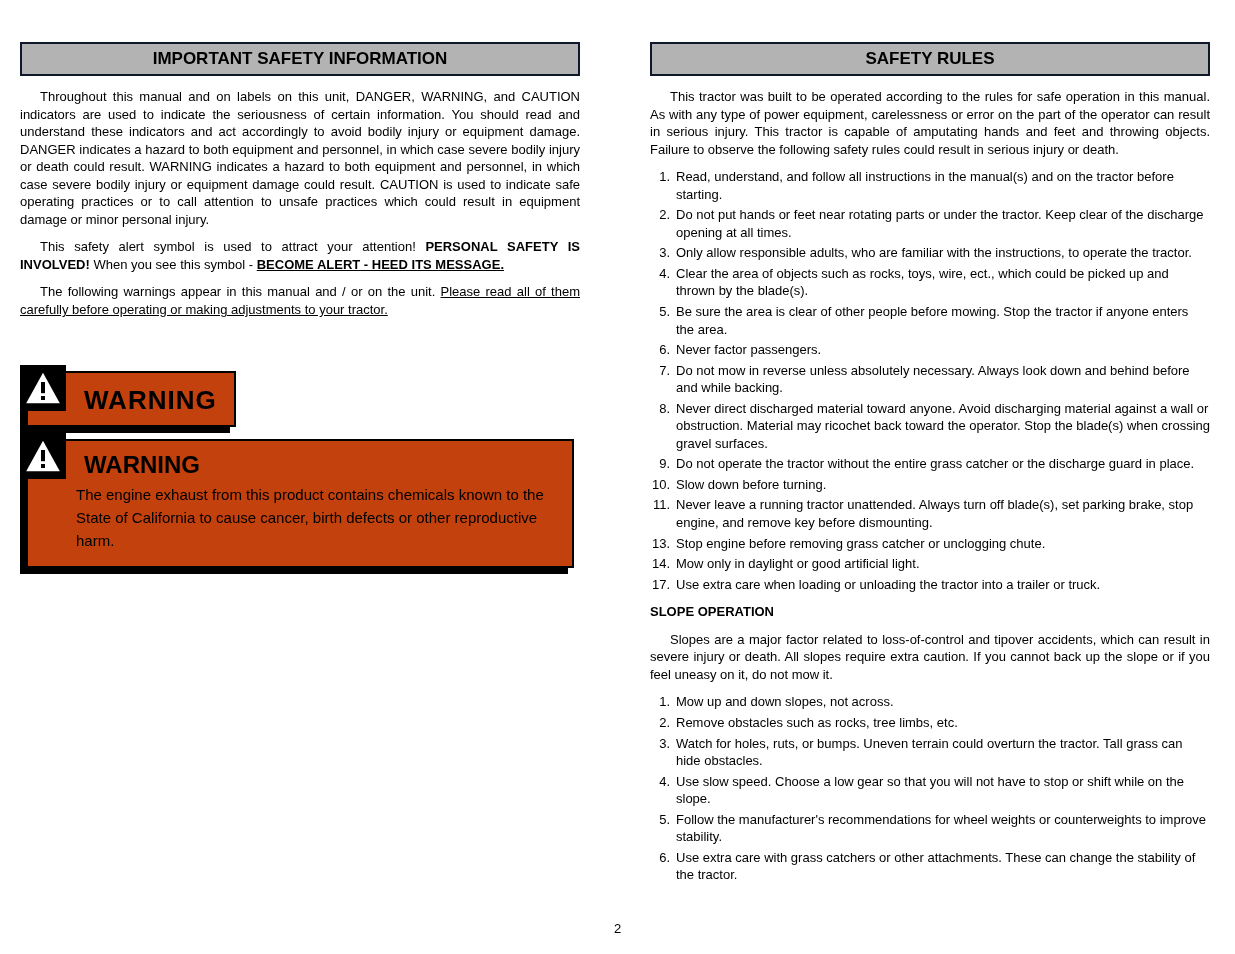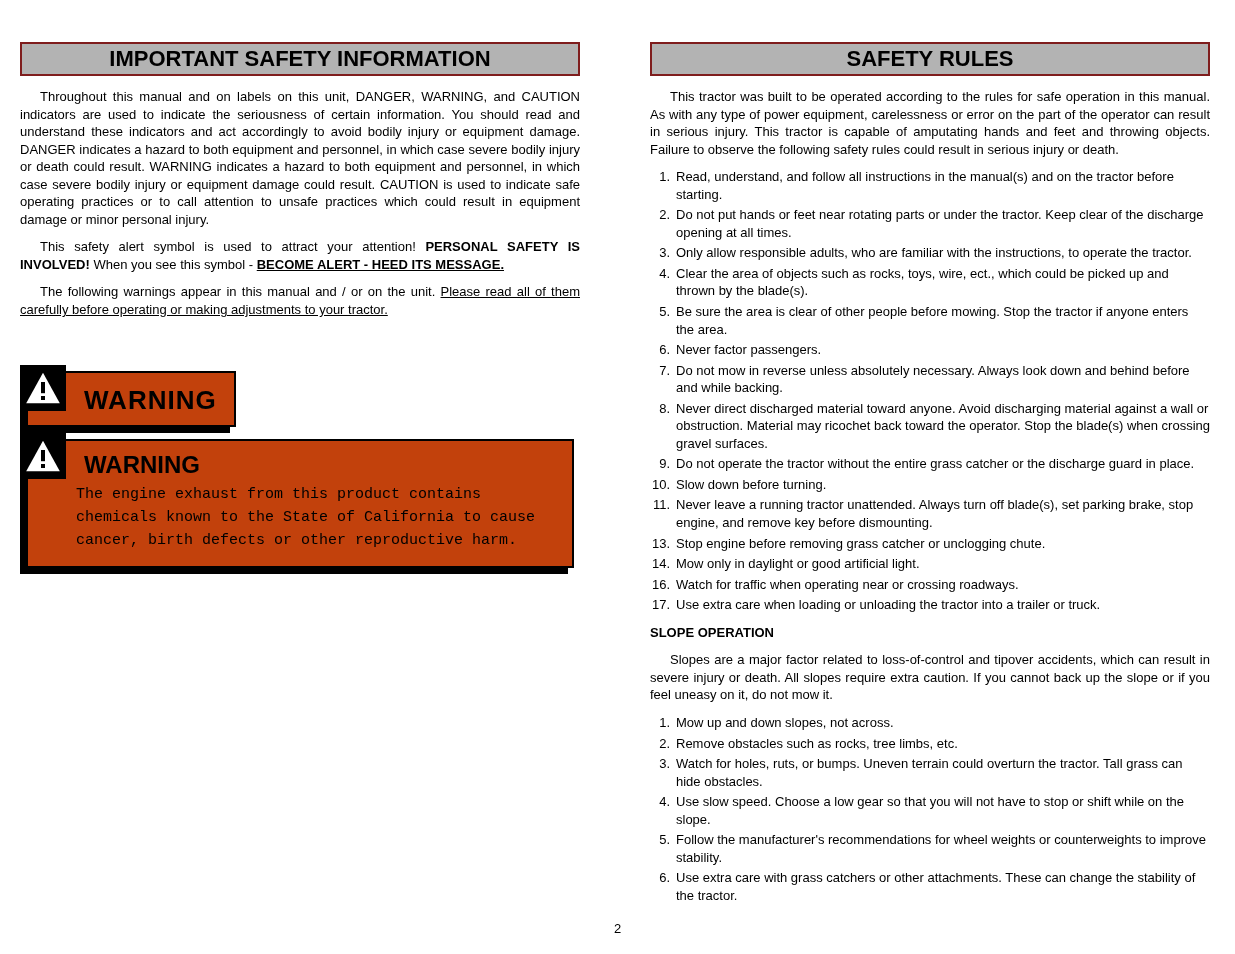--- a/index.html
+++ b/index.html
@@ -16,26 +16,26 @@
     display: flex;
     gap: 70px;
   }
   .col {
     width: 560px;
   }
   .col-left { margin-left: 0; }
   .col-right { margin-left: 0; }
   .section-banner {
     background: #b3b3b3;
-    border: 2px solid #7f1d1d;
+    border: 2px solid #0f172a;
     height: 34px;
     line-height: 30px;
     text-align: center;
     font-weight: bold;
-    font-size: 22px;
+    font-size: 17px;
     margin-bottom: 12px;
   }
   .para {
     font-size: 13px;
     line-height: 1.35;
     margin-bottom: 10px;
     text-align: justify;
   }
   .indent { text-indent: 20px; }
   .underline { text-decoration: underline; }
@@ -82,21 +82,20 @@
     font-weight: bold;
     font-size: 24px;
     margin-bottom: 4px;
     margin-top: 4px;
     margin-left: 10px;
   }
   .big-warning-text {
     font-size: 15px;
     line-height: 1.55;
     padding: 0 4px 0 2px;
-    font-family: Liberation Mono, monospace;
   }
   .rlist {
     font-size: 13px;
     line-height: 1.35;
   }
   .rlist .item {
     display: flex;
     margin-bottom: 3px;
   }
   .rlist .num {
@@ -204,24 +203,20 @@
         </div>
         <div class="item">
           <div class="num">13.</div>
           <div>Stop engine before removing grass catcher or unclogging chute.</div>
         </div>
         <div class="item">
           <div class="num">14.</div>
           <div>Mow only in daylight or good artificial light.</div>
         </div>
         <div class="item">
-          <div class="num">16.</div>
-          <div>Watch for traffic when operating near or crossing roadways.</div>
-        </div>
-        <div class="item">
           <div class="num">17.</div>
           <div>Use extra care when loading or unloading the tractor into a trailer or truck.</div>
         </div>
       </div>
 
     <p class="para bold" style="margin-top:10px; font-size:13px;">SLOPE OPERATION</p>
     <p class="para indent">Slopes are a major factor related to loss-of-control and tipover accidents, which can result in severe injury or death. All slopes require extra caution. If you cannot back up the slope or if you feel uneasy on it, do not mow it.</p>
 
 
     <div class="rlist" id="do-list">

